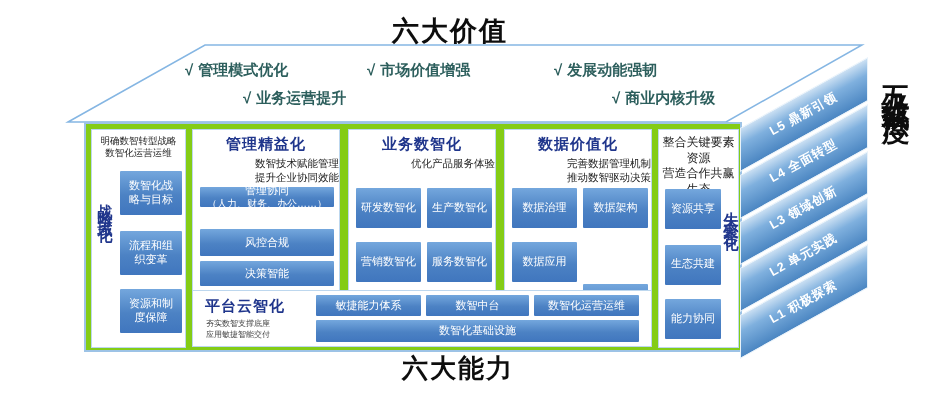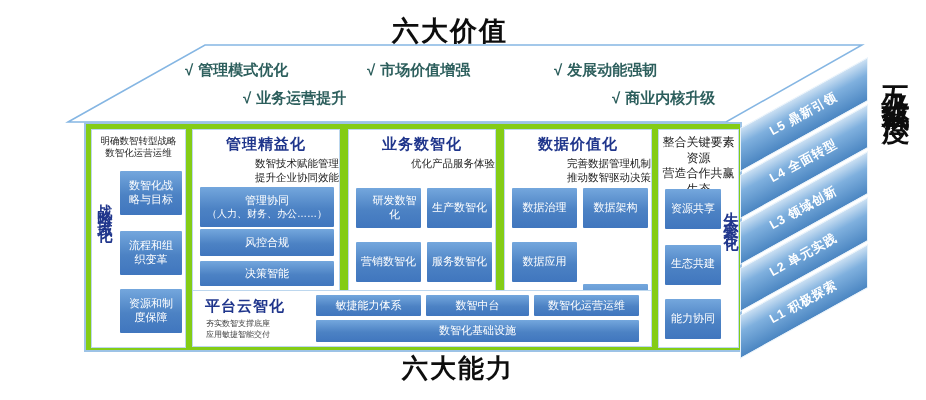--- a/index.html
+++ b/index.html
@@ -78,34 +78,34 @@
       <div class="bluebox" style="left:28px; top:101px; width:62px; height:44px; padding:8px 9px;">流程和组织变革</div>
       <div class="bluebox" style="left:28px; top:159px; width:62px; height:44px; padding:0 9px;">资源和制度保障</div>
     </div>
 
     <div class="panel" style="left:106px; top:5px; width:148px; height:162px;">
       <div class="coltitle">管理精益化</div>
       <div class="coldesc">
         <div>数智技术赋能管理</div>
         <div>提升企业协同效能</div>
       </div>
-      <div class="bluebox" style="left:7px; top:57px; width:134px; height:40px;">
+      <div class="bluebox" style="left:7px; top:57px; width:134px; height:20px;">
         <div>管理协同</div>
         <div class="line2">（人力、财务、办公……）</div>
       </div>
       <div class="bluebox" style="left:7px; top:99px; width:134px; height:27px;">风控合规</div>
       <div class="bluebox" style="left:7px; top:131px; width:134px; height:25px;">决策智能</div>
     </div>
 
     <div class="panel" style="left:262px; top:5px; width:148px; height:162px;">
       <div class="coltitle">业务数智化</div>
       <div class="coldesc">
         <div>优化产品服务体验</div>
       </div>
-      <div class="bluebox" style="left:7px; top:58px; width:65px; height:40px;padding-left:12px;">研发数智化</div>
+      <div class="bluebox" style="left:7px; top:58px; width:65px; height:40px;">研发数智化</div>
       <div class="bluebox" style="left:78px; top:58px; width:65px; height:40px;">生产数智化</div>
       <div class="bluebox" style="left:7px; top:112px; width:65px; height:40px;">营销数智化</div>
       <div class="bluebox" style="left:78px; top:112px; width:65px; height:40px;">服务数智化</div>
     </div>
 
     <div class="panel" style="left:418px; top:5px; width:148px; height:162px;">
       <div class="coltitle">数据价值化</div>
       <div class="coldesc">
         <div>完善数据管理机制</div>
         <div>推动数智驱动决策</div>

